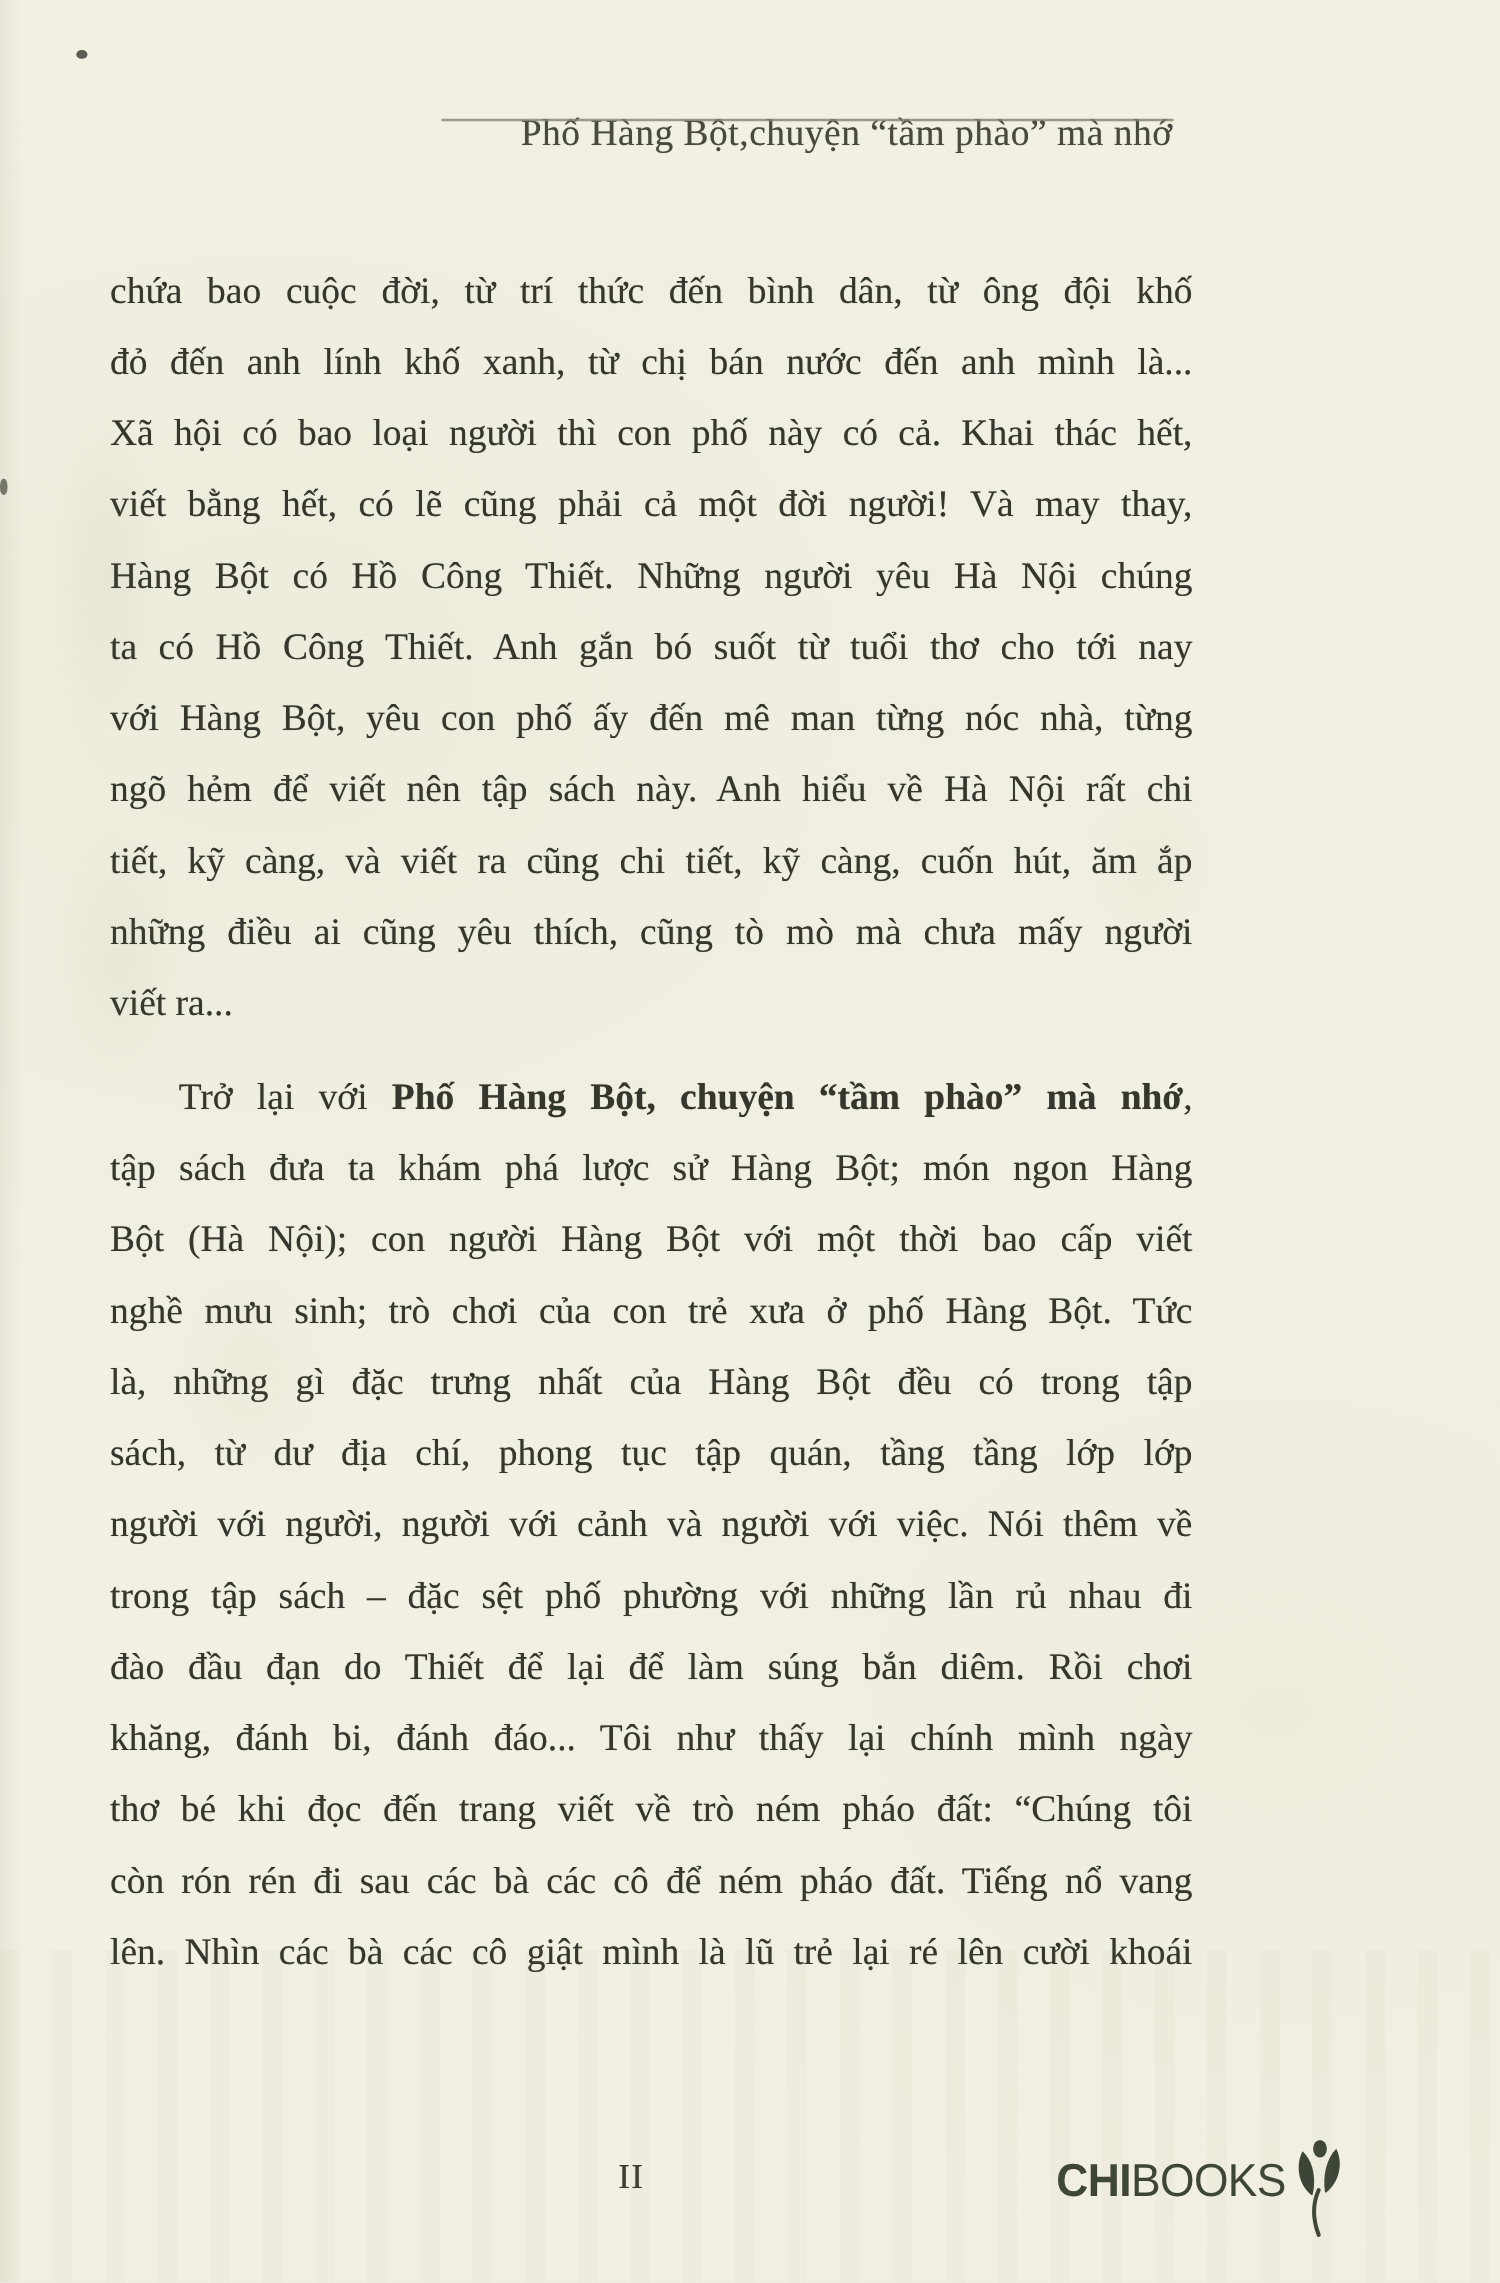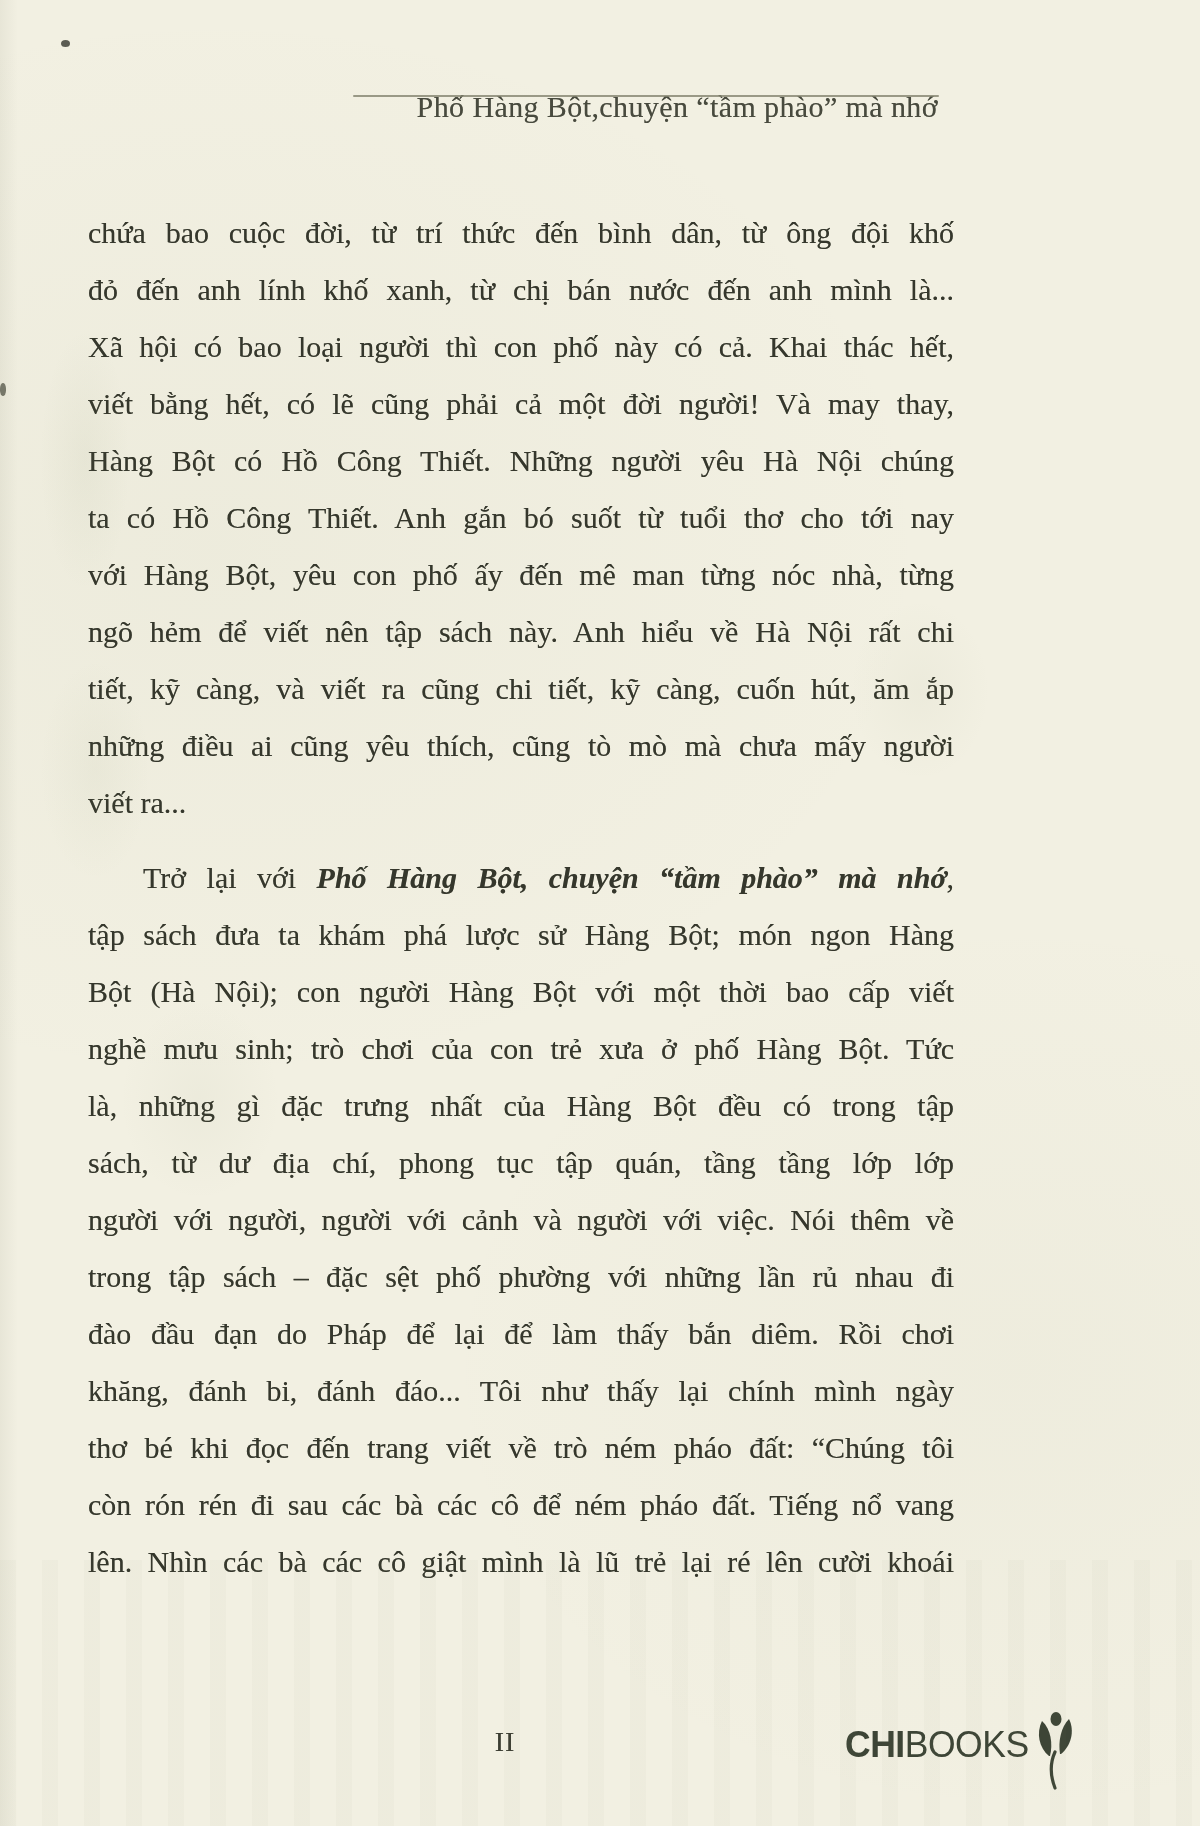--- a/index.html
+++ b/index.html
@@ -32,21 +32,21 @@
     margin-left:16px;
   }
   .paragraph + .paragraph{margin-top:18px;}
   .line{
     text-align:justify;
     text-align-last:justify;
     white-space:normal;
   }
   .line.no-stretch{text-align-last:left;}
   .line.indent{text-indent:55px;}
-  .seg.bold{font-weight:bold;font-style:italic;}
+  .seg.bold{font-weight:bold;}
   .page-number{
     position:absolute;top:1726px;left:72px;width:866px;
     text-align:center;font-size:28px;letter-spacing:1px;
     color:#3b3d32;text-shadow:0 0 0.6px rgba(59,61,50,0.5);
   }
   .publisher{
     position:absolute;top:1710px;left:845px;height:84px;
     display:flex;align-items:flex-start;
   }
   .publisher .logo-text{
@@ -93,21 +93,21 @@
       </div>
       <div class="paragraph">
         <div class="line indent"><span class="seg">Trở lại với </span><span class="seg bold">Phố Hàng Bột, chuyện “tầm phào” mà nhớ</span><span class="seg">,</span></div>
         <div class="line"><span class="seg">tập sách đưa ta khám phá lược sử Hàng Bột; món ngon Hàng</span></div>
         <div class="line"><span class="seg">Bột (Hà Nội); con người Hàng Bột với một thời bao cấp viết</span></div>
         <div class="line"><span class="seg">nghề mưu sinh; trò chơi của con trẻ xưa ở phố Hàng Bột. Tức</span></div>
         <div class="line"><span class="seg">là, những gì đặc trưng nhất của Hàng Bột đều có trong tập</span></div>
         <div class="line"><span class="seg">sách, từ dư địa chí, phong tục tập quán, tầng tầng lớp lớp</span></div>
         <div class="line"><span class="seg">người với người, người với cảnh và người với việc. Nói thêm về</span></div>
         <div class="line"><span class="seg">trong tập sách – đặc sệt phố phường với những lần rủ nhau đi</span></div>
-        <div class="line"><span class="seg">đào đầu đạn do Pháp để lại để làm thấy bắn diêm. Rồi chơi</span></div>
+        <div class="line"><span class="seg">đào đầu đạn do Thiết để lại để làm súng bắn diêm. Rồi chơi</span></div>
         <div class="line"><span class="seg">khăng, đánh bi, đánh đáo... Tôi như thấy lại chính mình ngày</span></div>
         <div class="line"><span class="seg">thơ bé khi đọc đến trang viết về trò ném pháo đất: “Chúng tôi</span></div>
         <div class="line"><span class="seg">còn rón rén đi sau các bà các cô để ném pháo đất. Tiếng nổ vang</span></div>
         <div class="line"><span class="seg">lên. Nhìn các bà các cô giật mình là lũ trẻ lại ré lên cười khoái</span></div>
       </div>
     </main>
 
   <div class="page-number">II</div>
 
   <div class="publisher">

